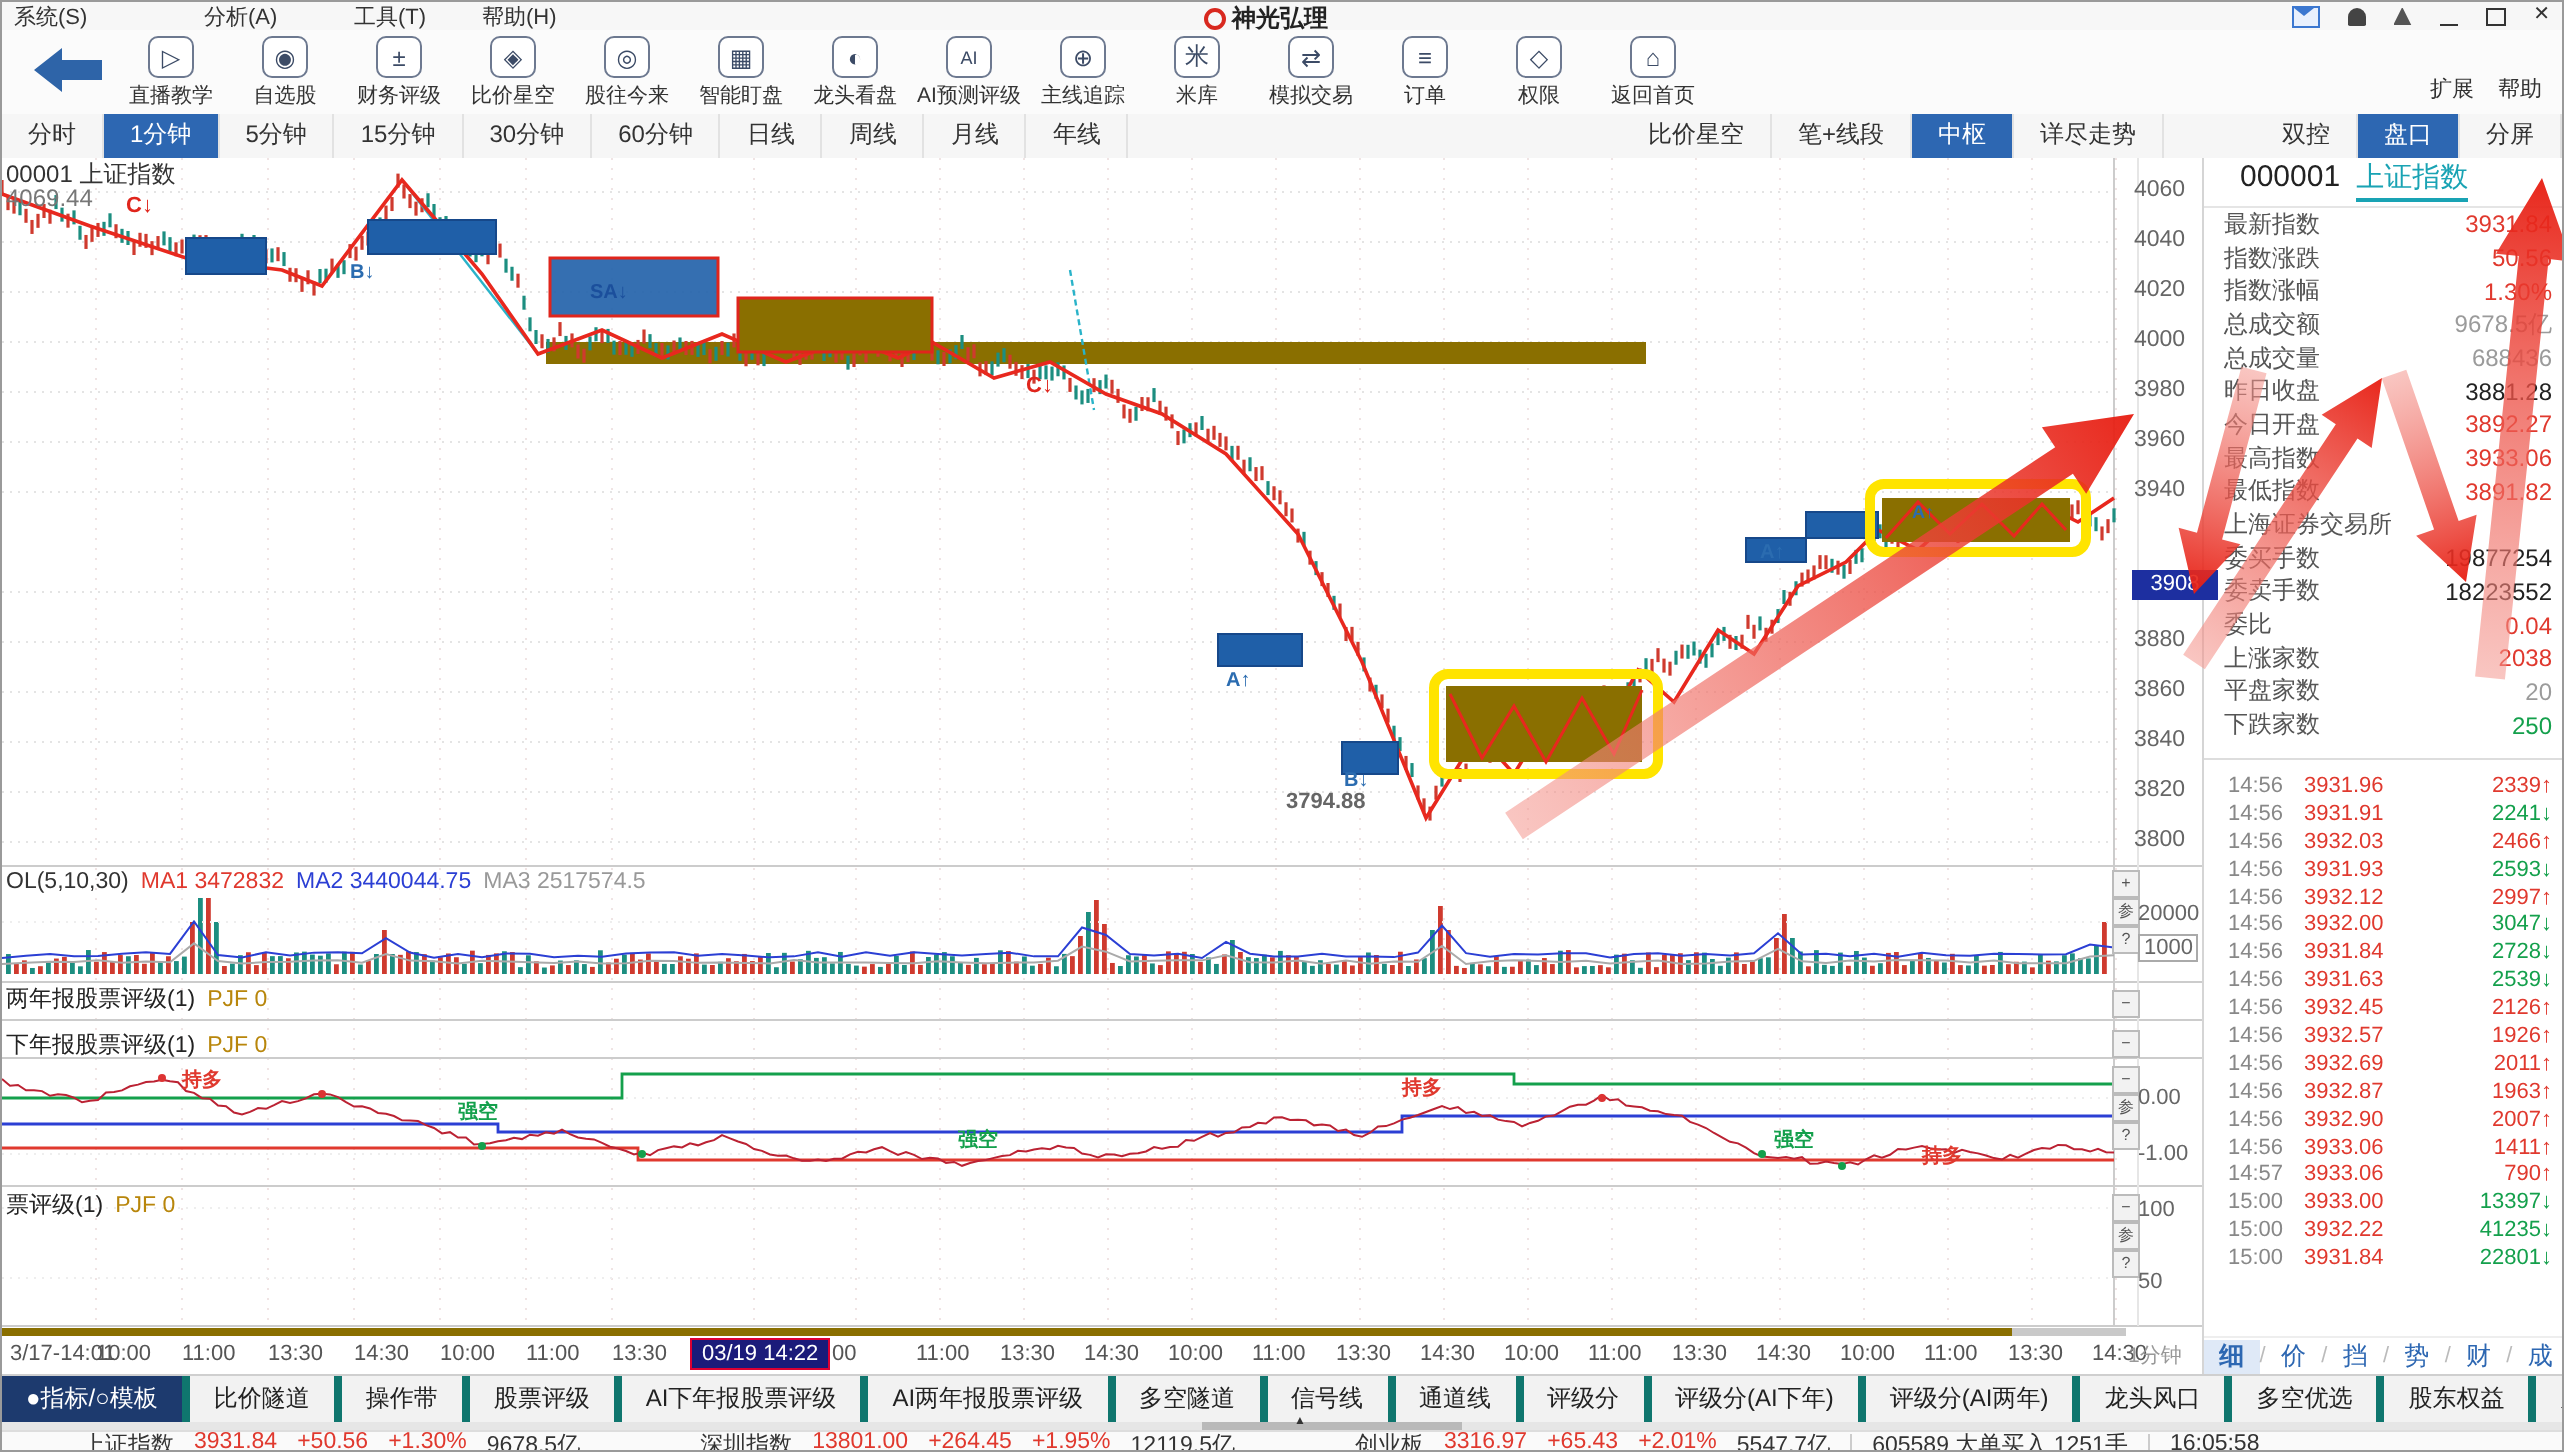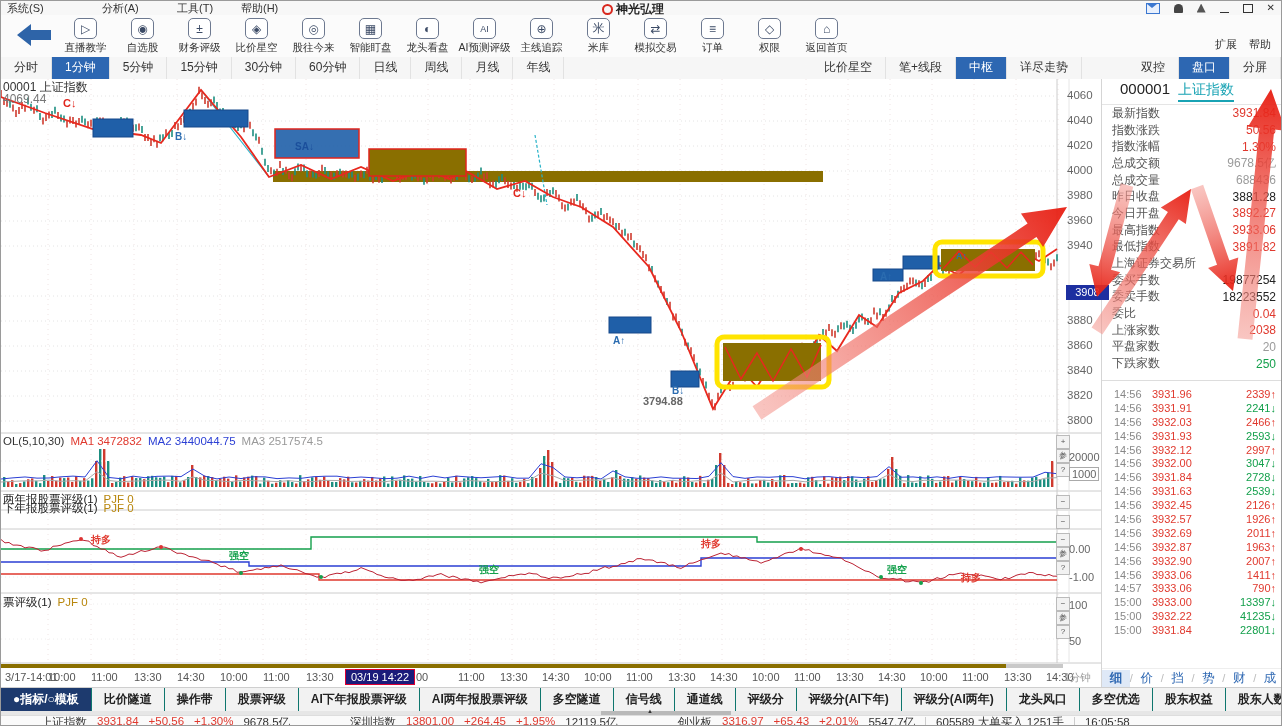--- a/index.html
+++ b/index.html
@@ -63,21 +63,21 @@
   .trow{display:flex;height:13.9px;align-items:center;padding:0 8px 0 12px;font-size:11px;}
   .trow .tt{width:38px;color:#888;}
   .trow .tp{width:70px;color:#e0392e;}
   .trow .tv{flex:1;text-align:right;}
   .qtabs{position:absolute;left:0px;bottom:0px;width:182px;height:18px;display:flex;align-items:center;font-size:12.5px;color:#2d67b2;border-top:1px solid #eee;}
   .qtab{flex:1;text-align:center;cursor:pointer;}
   .qtab.sel{background:#dfe9f7;font-weight:bold;}
   .qslash{color:#bbb;font-size:11px;}
   
   .bottabs{position:absolute;left:0;top:686px;width:1282px;height:24px;background:#ececec;border-top:1px solid #cfcfcf;display:flex;font-size:12px;color:#222;}
-  .btab{padding:0 12px;line-height:23px;border-right:1px solid #0f766e;white-space:nowrap;cursor:pointer;background:#f2f2f2;font-weight:bold;}
+  .btab{padding:0 12px;line-height:23px;border-right:4px solid #0f766e;white-space:nowrap;cursor:pointer;background:#f2f2f2;}
   .btab.sel{background:#1d3a6e;color:#fff;}
   .scrollstrip{position:absolute;left:0;top:710px;width:1282px;height:4px;background:#e6e6e6;}
   .thumb{position:absolute;left:600px;top:0;width:130px;height:4px;background:#b9b9b9;cursor:pointer;}
   .upmark{position:absolute;left:646px;top:-3px;font-size:6px;color:#333;}
   
   .statusbar{position:absolute;left:0;top:714px;width:1282px;height:12px;background:#fafafa;border-top:1px solid #ddd;font-size:11.5px;display:flex;align-items:center;}
   .seg{display:flex;gap:10px;white-space:nowrap;}
   .sname{color:#333;}
   .sval{color:#e0392e;}
   .samt{color:#333;}
@@ -922,21 +922,21 @@
         <div class="ylab" style="top: 285px;">3840</div>
         <div class="ylab" style="top: 310px;">3820</div>
         <div class="ylab" style="top: 335px;">3800</div>
       </div>
     <div class="marker" style="top:206px">3908</div>
 
     <div class="panehdr" id="volhdr" style="left:2px;top:356px"><span style="color: rgb(51, 51, 51);">OL(5,10,30)</span><span style="color: rgb(224, 57, 46);">MA1 3472832</span><span style="color: rgb(43, 63, 212);">MA2 3440044.75</span><span style="color: rgb(153, 153, 153); text-align: right;">MA3 2517574.5</span></div>
     <div class="panehdr" style="left:2px;top:413px">
       <span style="color:#222">两年报股票评级(1)</span><span style="color:#b8860b">PJF 0</span>
     </div>
-    <div class="panehdr" style="left:2px;top:422px">
+    <div class="panehdr" style="left:2px;top:436px">
       <span style="color:#222">下年报股票评级(1)</span><span style="color:#b8860b">PJF 0</span>
     </div>
     <div class="panehdr" style="left:2px;top:516px">
       <span style="color:#222">票评级(1)</span><span style="color:#b8860b">PJF 0</span>
     </div>
 
     <div class="sidebtns" id="sidebtns">
         <div class="sbtn" style="top: 356px;">+</div>
         <div class="sbtn" style="top: 370px;">参</div>
         <div class="sbtn" style="top: 384px;">?</div>

